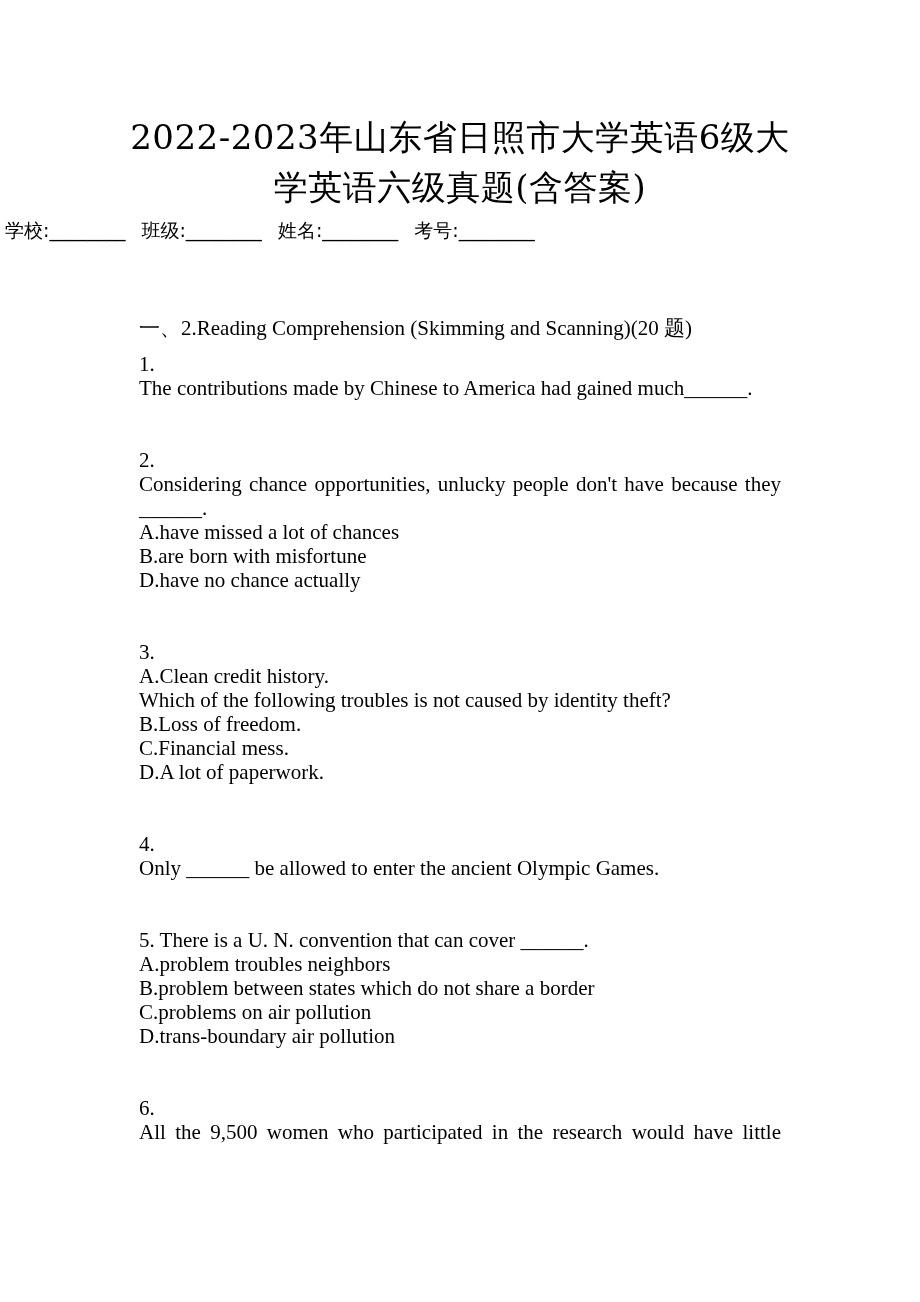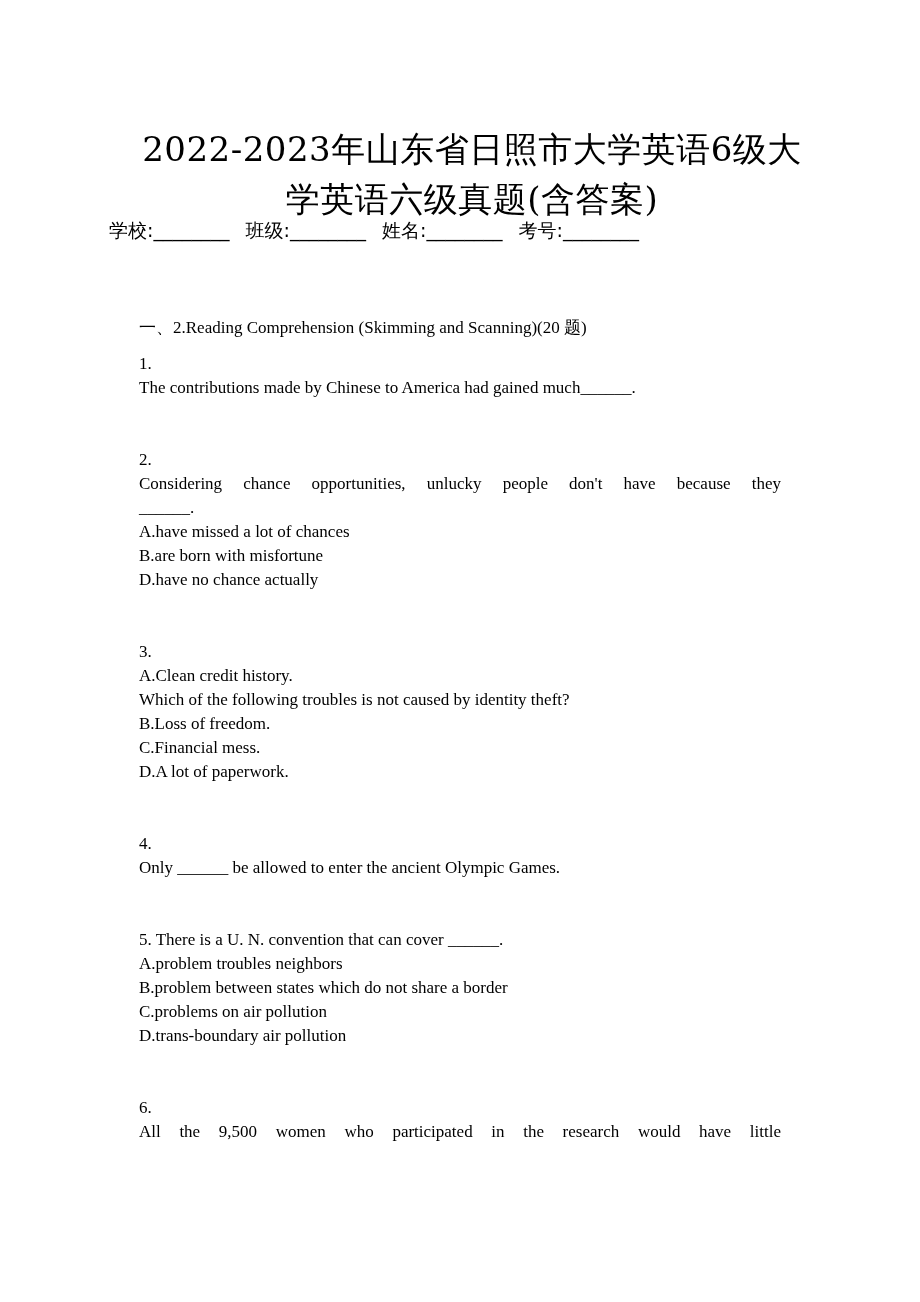--- a/index.html
+++ b/index.html
@@ -3,34 +3,34 @@
   <meta charset="utf-8">
   <style>
     html, body { margin: 0; padding: 0; background: #ffffff; }
     body {
       width: 920px; height: 1302px; overflow: hidden; position: relative;
       color: #000000;
       font-family: "Liberation Serif", "DejaVu Serif", serif;
     }
     .title {
       position: absolute; left: 120px; width: 680px; top: 112px;
-      text-align: center; font-size: 34px; line-height: 50px; margin: 12px;
+      text-align: center; font-size: 34px; line-height: 50px; margin: 0;
       font-weight: normal;
       font-family: "DejaVu Serif", "Liberation Serif", serif;
       letter-spacing: 0.5px;
     }
     .info-line {
       position: absolute; left: 0; width: 748px; top: 217px;
-      text-align: center; font-size: 19px; line-height: 26px;
+      text-align: left; font-size: 19px; line-height: 26px;
       font-family: "DejaVu Sans", "Liberation Sans", sans-serif;
     }
     .info-item { margin: 0 5px; }
     .content {
       position: absolute; left: 139px; width: 642px; top: 316px;
-      font-size: 17px; line-height: 24px;
+      font-size: 21px; line-height: 24px;
     }
     .section-heading { margin: 0; height: 24px; }
     .q { margin: 0; }
     .q-gap-first { height: 12px; }
     .line { white-space: pre-wrap; }
     .justify { text-align: justify; text-align-last: justify; }
     .spacer { height: 48px; }
   </style>
 </head>
 <body>

